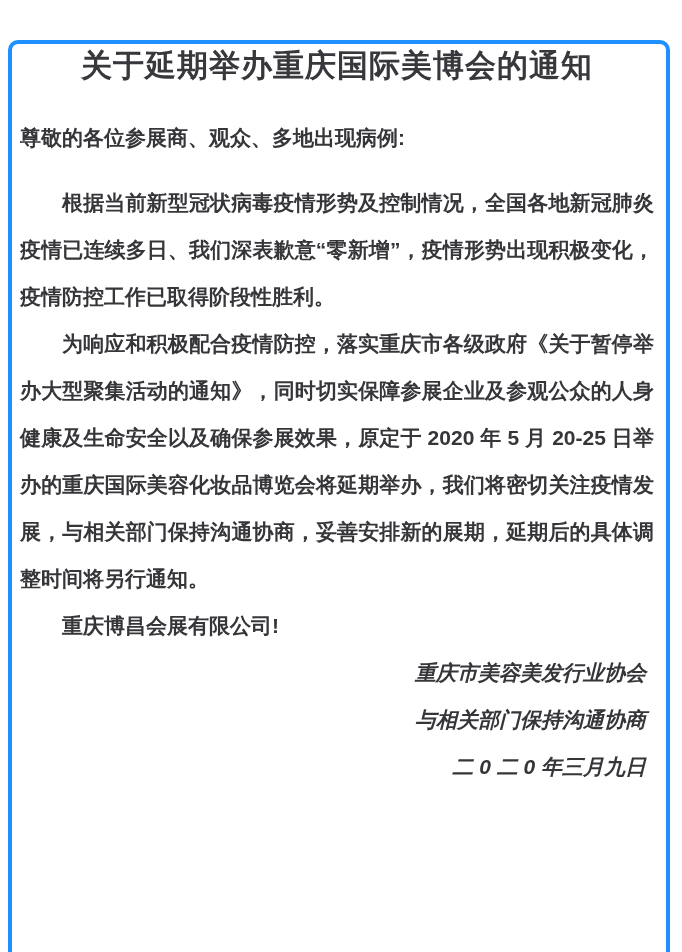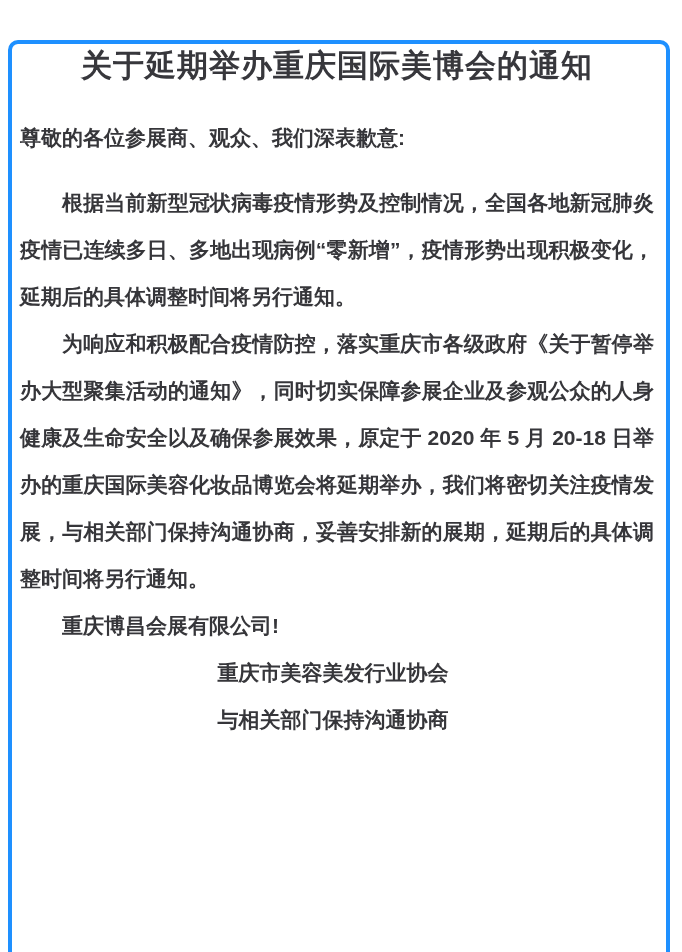--- a/index.html
+++ b/index.html
@@ -48,22 +48,23 @@
   }
   .para {
     font-size: 21px;
     line-height: 47px;
     text-align: justify;
     text-indent: 2em;
   }
   .sig {
     font-size: 21px;
     line-height: 47px;
-    text-align: center;
+    text-align: right;
     padding-right: 8px;
+    font-style: italic;
   }
   
   .artifact-h {
     position: absolute;
     left: 0; top: 936px;
     width: 12px; height: 2px;
     background: #b5b5b5;
   }
   .artifact-v {
     position: absolute;
@@ -74,30 +75,31 @@
 </style>
 </head>
 <body>
 
 <div class="canvas">
   <div class="page-border"></div>
 
   <div class="content">
     <div class="title">关于延期举办重庆国际美博会的通知</div>
 
-    <div class="greeting">尊敬的各位参展商、观众、我们深表歉意:</div>
+    <div class="greeting">尊敬的各位参展商、观众、多地出现病例:</div>
 
-    <div class="para">根据当前新型冠状病毒疫情形势及控制情况，全国各地新冠肺炎疫情已连续多日、多地出现病例“零新增”，疫情形势出现积极变化，延期后的具体调整时间将另行通知。</div>
+    <div class="para">根据当前新型冠状病毒疫情形势及控制情况，全国各地新冠肺炎疫情已连续多日、我们深表歉意“零新增”，疫情形势出现积极变化，疫情防控工作已取得阶段性胜利。</div>
 
-    <div class="para">为响应和积极配合疫情防控，落实重庆市各级政府《关于暂停举办大型聚集活动的通知》，同时切实保障参展企业及参观公众的人身健康及生命安全以及确保参展效果，原定于 2020 年 5 月 20-18 日举办的重庆国际美容化妆品博览会将延期举办，我们将密切关注疫情发展，与相关部门保持沟通协商，妥善安排新的展期，延期后的具体调整时间将另行通知。</div>
+    <div class="para">为响应和积极配合疫情防控，落实重庆市各级政府《关于暂停举办大型聚集活动的通知》，同时切实保障参展企业及参观公众的人身健康及生命安全以及确保参展效果，原定于 2020 年 5 月 20-25 日举办的重庆国际美容化妆品博览会将延期举办，我们将密切关注疫情发展，与相关部门保持沟通协商，妥善安排新的展期，延期后的具体调整时间将另行通知。</div>
 
 
     <div class="para">重庆博昌会展有限公司!</div>
 
     <div class="sig">重庆市美容美发行业协会</div>
 
     <div class="sig">与相关部门保持沟通协商</div>
 
+    <div class="sig">二 0 二 0 年三月九日</div>
   </div>
 
   <div class="artifact-h"></div>
   <div class="artifact-v"></div>
 </div>
 
 </body></html>

